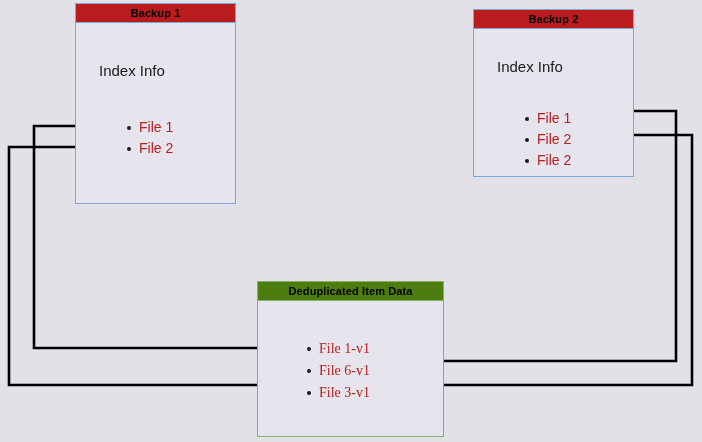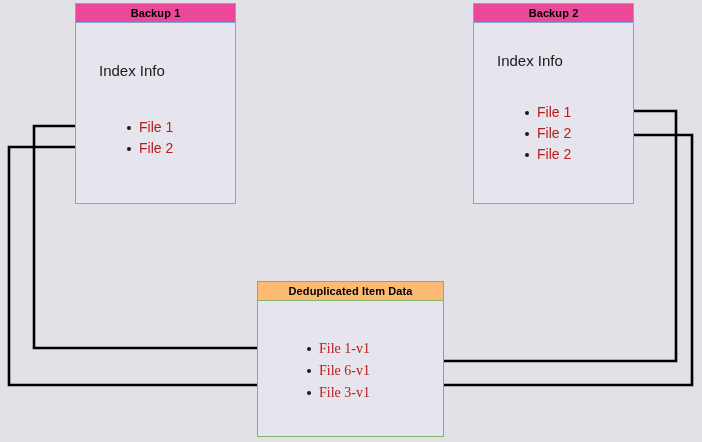--- a/index.html
+++ b/index.html
@@ -35,32 +35,32 @@
   }
   .box.green {
     border-color: #82b366;
   }
   .box-header {
     position: absolute;
     left: 0;
     top: 0;
     right: 0;
     height: 19px;
-    background: #ec4899;
+    background: #b91c1c;
     border-bottom: 1px solid #7ea6d9;
     box-sizing: border-box;
     font-size: 11px;
     font-weight: bold;
     color: #000;
     text-align: center;
     line-height: 18px;
     letter-spacing: 0.1px;
   }
   .box.green .box-header {
-    background: #fdba74;
+    background: #4d7c0f;
     border-bottom-color: #82b366;
   }
   .index-label {
     position: absolute;
     font-size: 15px;
     color: #1a1a1a;
     white-space: nowrap;
   }
   .file-list {
     position: absolute;
@@ -121,21 +121,21 @@
 
   <div class="box" style="left:75px; top:3px; width:161px; height:201px;">
     <div class="box-header">Backup 1</div>
     <div class="index-label" style="left:23px; top:58px;">Index Info</div>
     <ul class="file-list" style="left:50px; top:113px;">
       <li>File 1</li>
       <li>File 2</li>
     </ul>
   </div>
 
-  <div class="box" style="left:473px; top:3px; width:161px; height:201px;">
+  <div class="box" style="left:473px; top:9px; width:161px; height:168px;">
     <div class="box-header">Backup 2</div>
     <div class="index-label" style="left:23px; top:48px;">Index Info</div>
     <ul class="file-list" style="left:50px; top:98px;">
       <li>File 1</li>
       <li>File 2</li>
       <li>File 2</li>
     </ul>
   </div>
 
   <div class="box green" style="left:257px; top:281px; width:187px; height:156px;">

